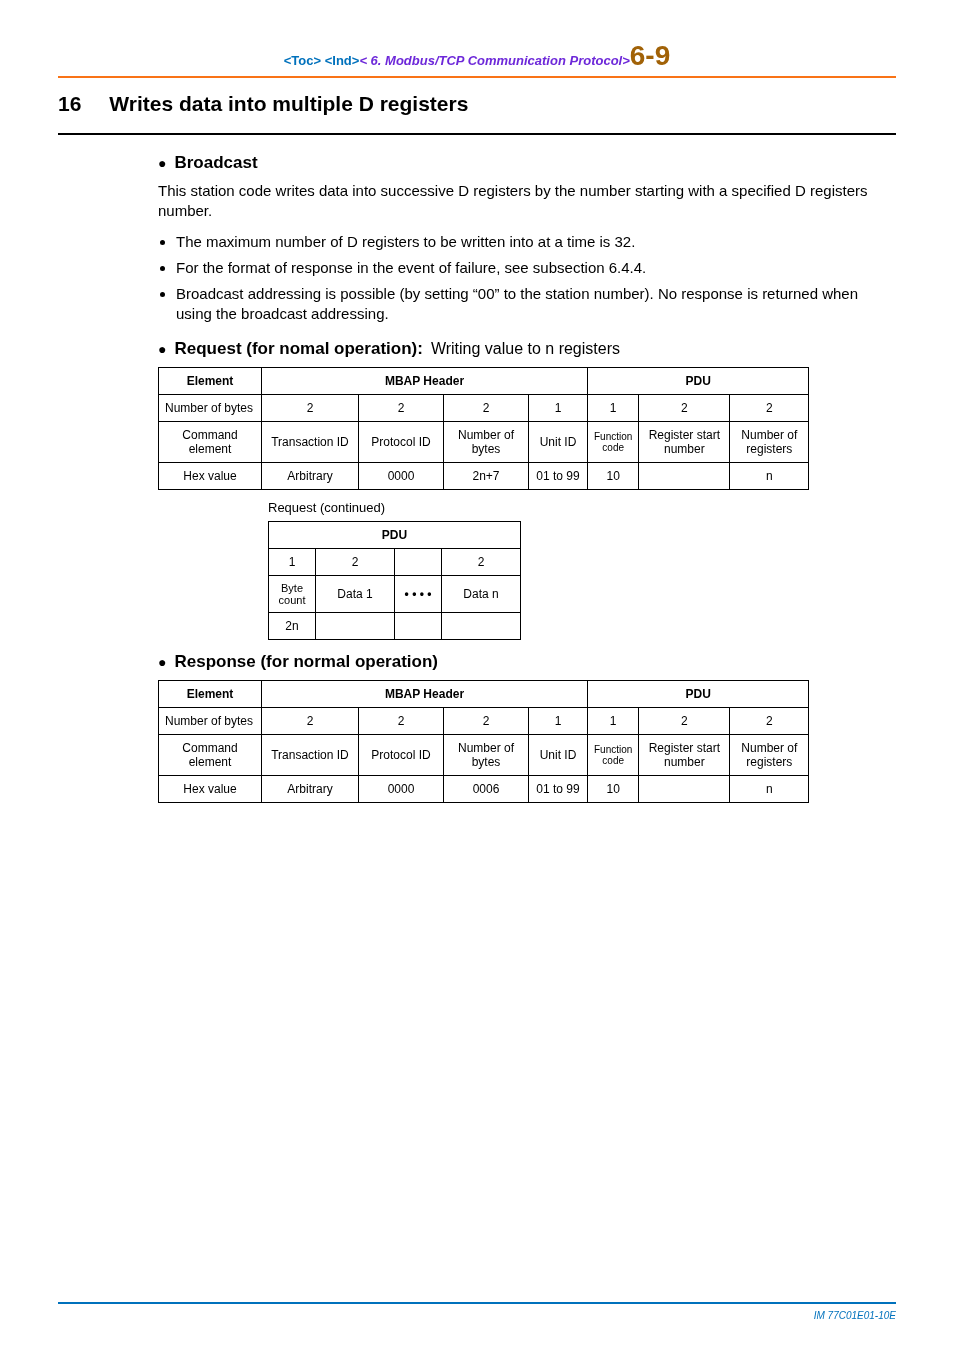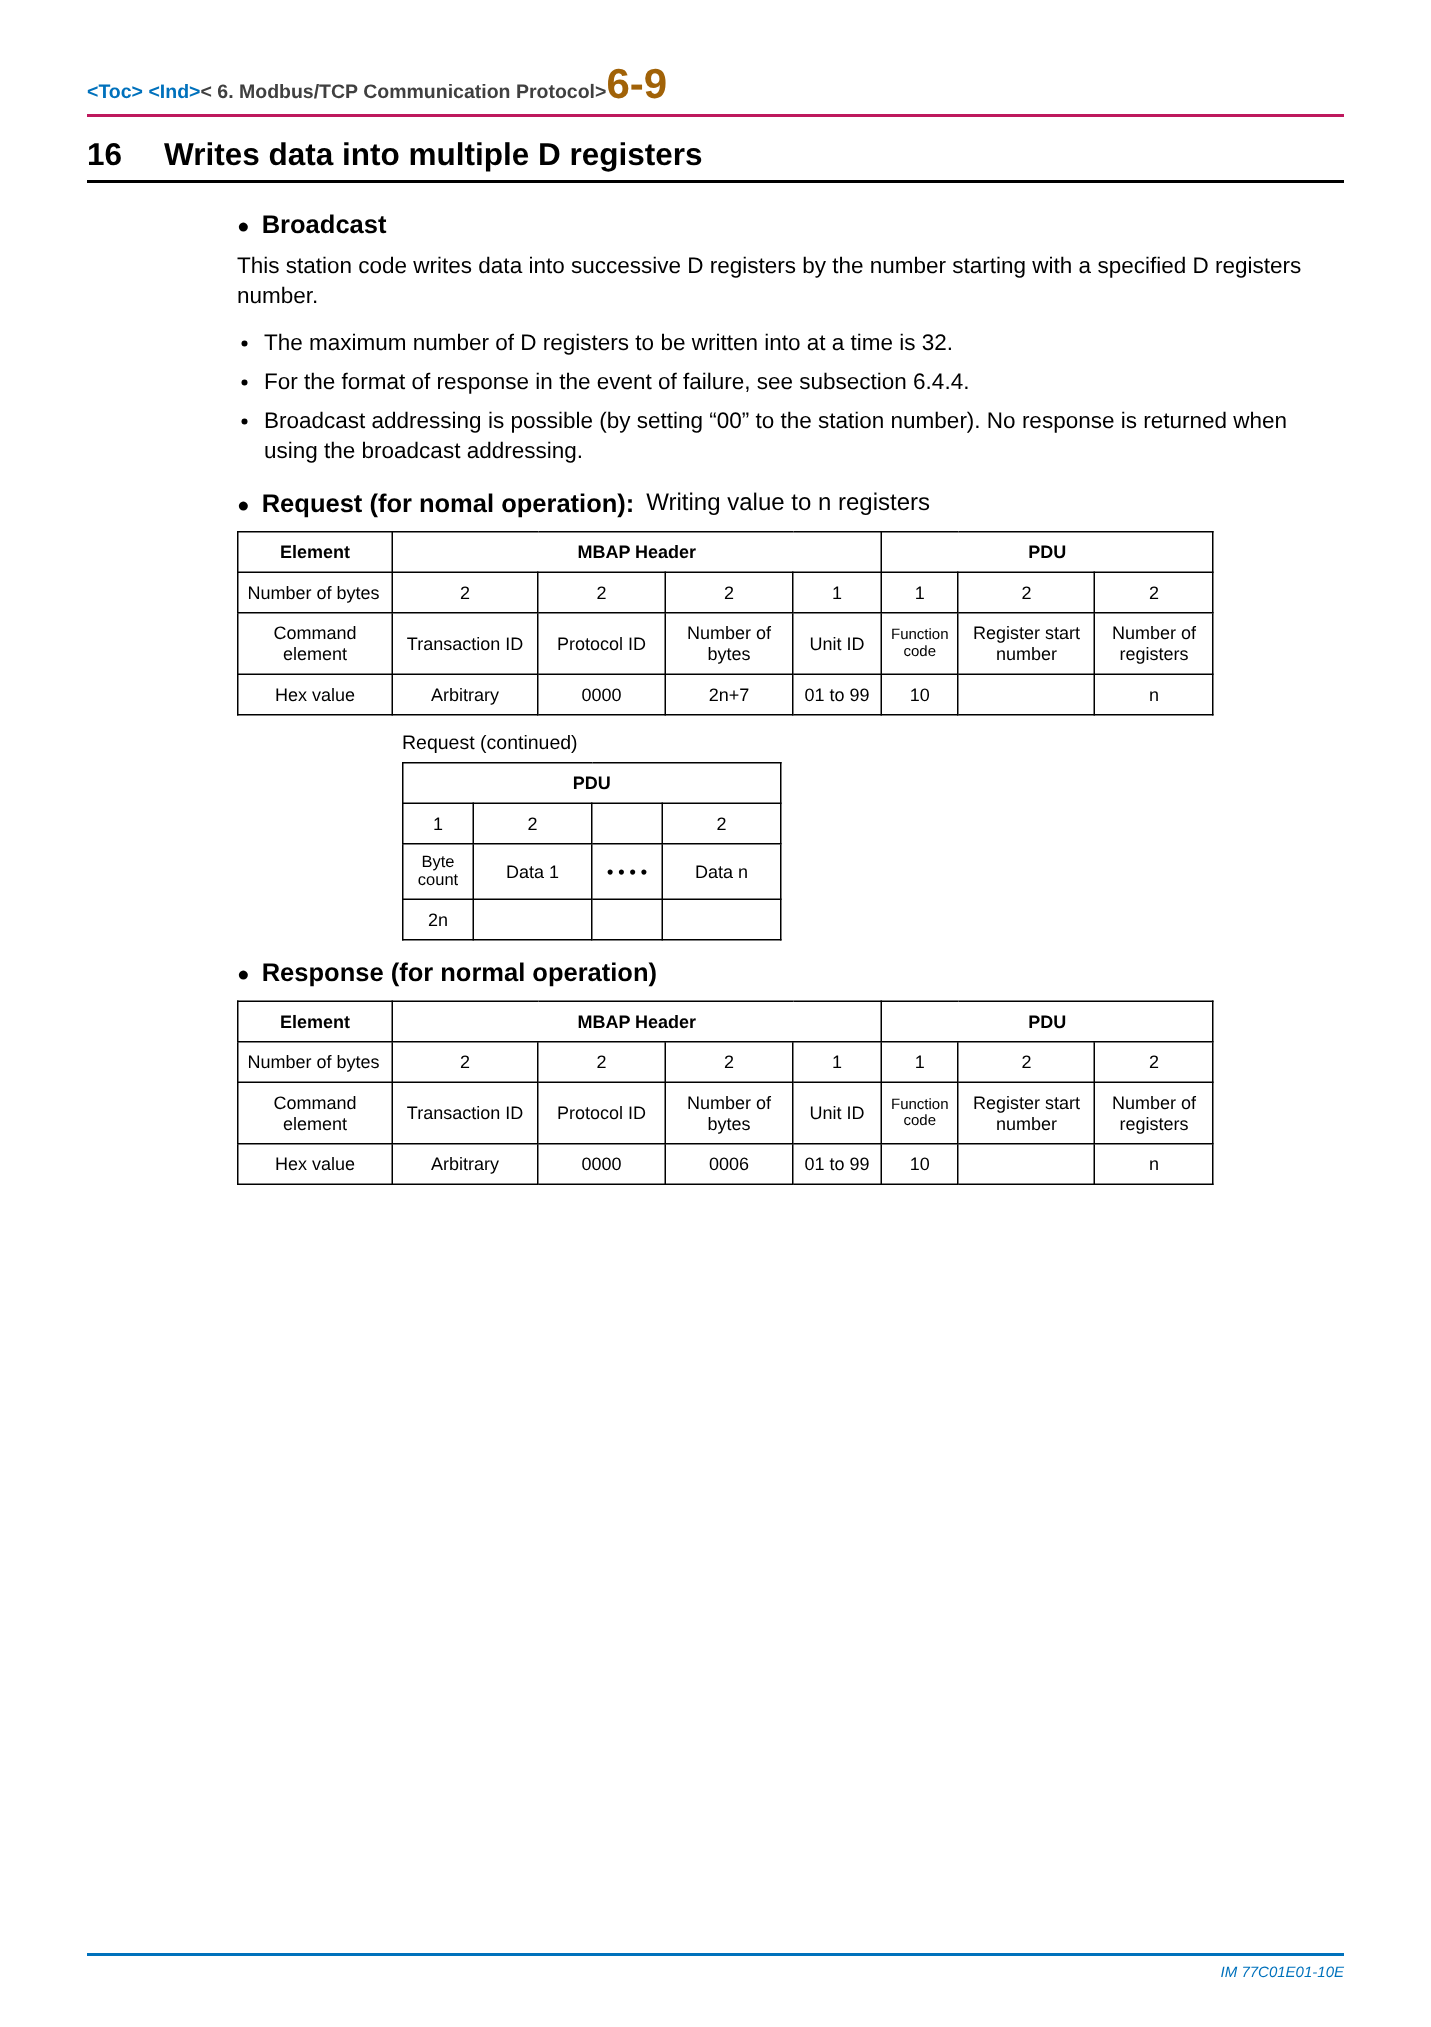--- a/index.html
+++ b/index.html
@@ -11,47 +11,48 @@
     width: 954px;
   }
   .page {
     padding: 40px 58px 20px 58px;
     box-sizing: border-box;
     min-height: 1351px;
     position: relative;
   }
   .header-row {
     display: flex;
-    justify-content: flex-start;
+    justify-content: center;
     align-items: baseline;
-    border-bottom: 2px solid #be185d;
+    border-bottom: 2px solid #f97316;
     padding-bottom: 4px;
     margin-bottom: 14px;
   }
   .header-left {
     color: #0071bc;
     font-size: 13px;
     font-weight: bold;
   }
   .header-left a { color: #0071bc; text-decoration: none; }
   .header-mid {
-    color: #404040;
+    color: #6d28d9;
     font-size: 13px;
     font-weight: bold;
+    font-style: italic;
   }
   .header-pg {
     color: #a16207;
     font-size: 28px;
     font-weight: bold;
   }
   .h1row {
     display: flex;
     align-items: baseline;
     border-bottom: 2px solid #000;
-    padding-bottom: 4px;
+    padding-bottom: 17px;
     margin-bottom: 18px;
   }
   .h1num { font-size: 21px; font-weight: bold; margin-right: 28px; }
   .h1txt { font-size: 21px; font-weight: bold; }
   .indent { margin-left: 100px; }
   .bullet-heading {
     font-size: 17px;
     font-weight: bold;
     margin: 12px 0 8px 0;
     display: flex;

